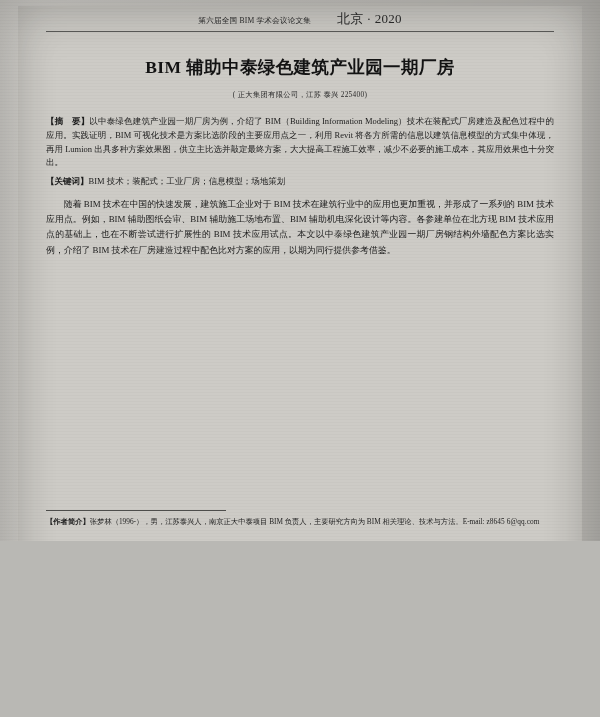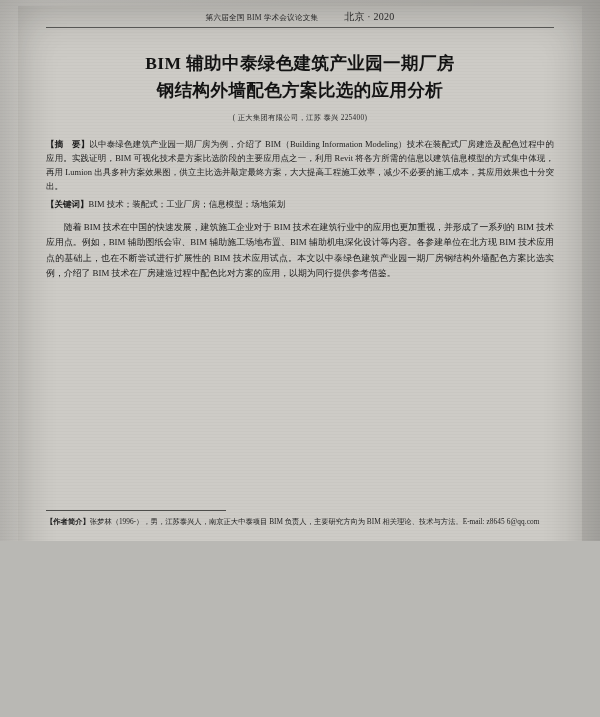--- a/index.html
+++ b/index.html
@@ -45,21 +45,21 @@
   .runhead {
     display: flex;
     justify-content: center;
     align-items: baseline;
     gap: 26px;
     font-size: 7.6px;
     letter-spacing: 0.2px;
     color: #2a2a2a;
     padding-bottom: 3px;
   }
-  .runhead .right { font-size: 10px; }
+  .runhead .right { font-size: 13px; }
   .runhead-rule {
     height: 1px;
     background: #5a5a58;
     margin: 0 0 0 0;
     width: 100%;
   }
 
   
   .title {
     text-align: center;
@@ -229,21 +229,20 @@
   <div class="content">
 
     <div class="runhead">
       <span>第六届全国 BIM 学术会议论文集</span>
       <span class="right">北京 · 2020</span>
     </div>
     <div class="runhead-rule"></div>
 
     <div class="title">
       <span class="l1">BIM 辅助中泰绿色建筑产业园一期厂房</span>
-      <span class="l2">钢结构外墙配色方案比选的应用分析</span>
     </div>
 
     <div class="affil">( 正大集团有限公司，江苏 泰兴 225400)</div>
 
     <div class="abstract">
       <span class="lead">【摘　要】</span><span>以中泰绿色建筑产业园一期厂房为例，介绍了 BIM（Building Information Modeling）技术在装配式厂房建造及配色过程中的应用。实践证明，BIM 可视化技术是方案比选阶段的主要应用点之一，利用 Revit 将各方所需的信息以建筑信息模型的方式集中体现，再用 Lumion 出具多种方案效果图，供立主比选并敲定最终方案，大大提高工程施工效率，减少不必要的施工成本，其应用效果也十分突出。</span>
     </div>
 
     <div class="keywords">
       <span class="lead">【关键词】</span><span>BIM 技术；装配式；工业厂房；信息模型；场地策划</span>

